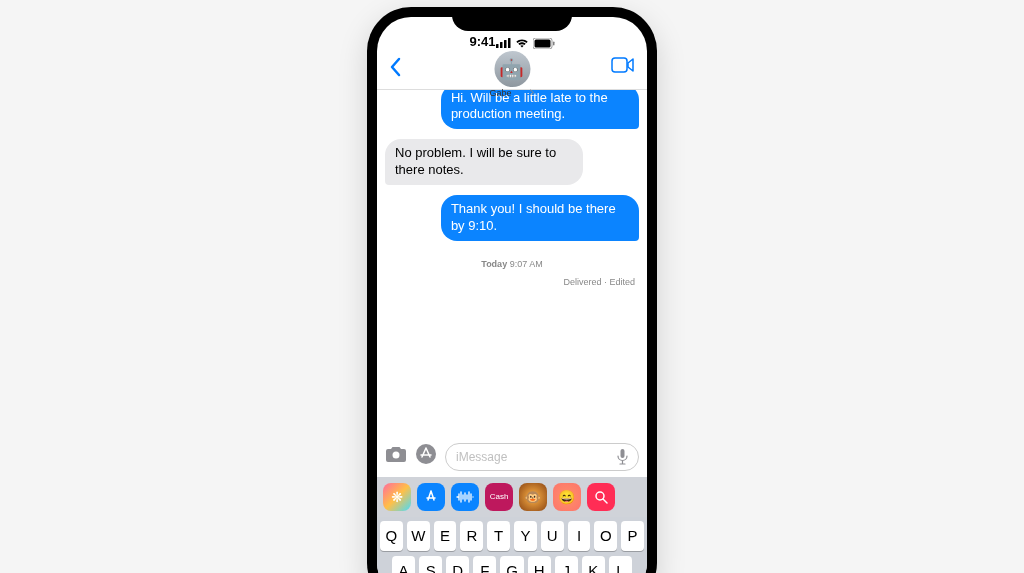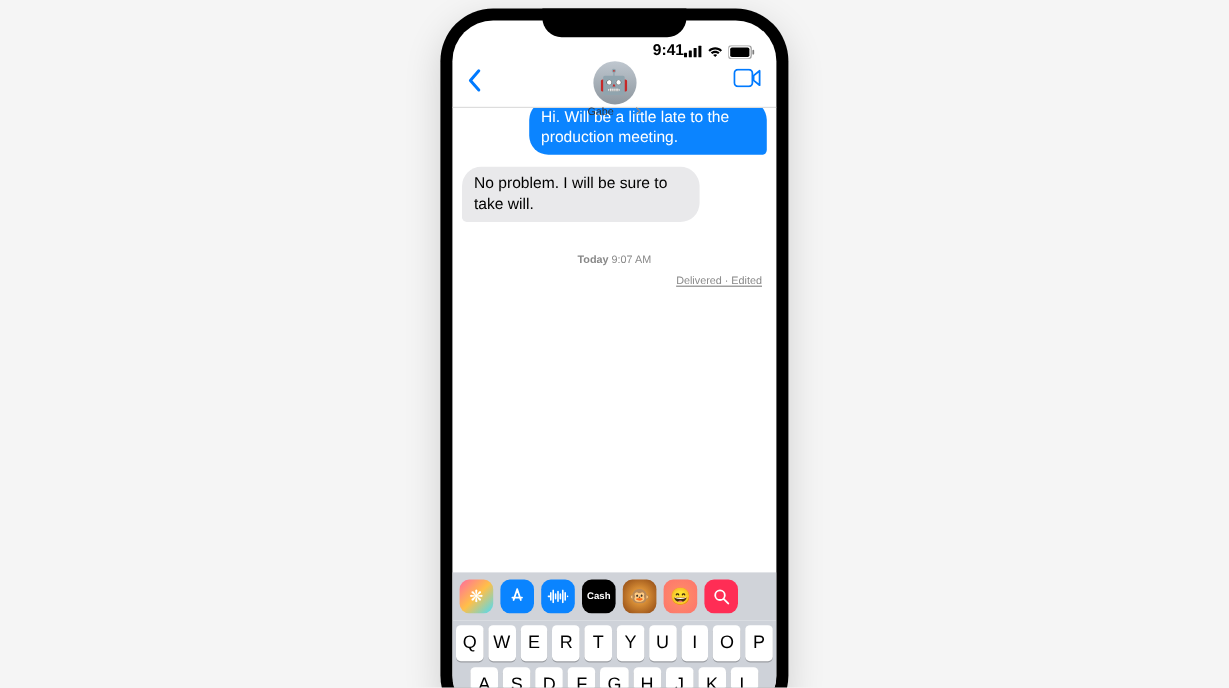--- a/index.html
+++ b/index.html
@@ -41,21 +41,21 @@
     width: 120px;
     height: 24px;
     background: #000;
     border-radius: 0 0 16px 16px;
     z-index: 100;
   }
   .status-bar {
     height: 34px;
     display: flex;
     align-items: flex-end;
-    justify-content: flex-end;
+    justify-content: center;
     padding: 0 18px 2px;
     font-size: 13px;
     font-weight: 600;
   }
   .status-right { display: flex; align-items: center; gap: 4px; }
   .header {
     display: flex;
     align-items: flex-start;
     justify-content: space-between;
     padding: 4px 12px 6px;
@@ -78,21 +78,21 @@
     padding: 4px 8px;
     display: flex;
     flex-direction: column;
     gap: 2px;
   }
   .msg { max-width: 78%; padding: 6px 10px; border-radius: 16px; font-size: 13px; line-height: 1.3; }
   .sent { align-self: flex-end; background: #0b84ff; color: #fff; border-bottom-right-radius: 4px;}
   .recv { align-self: flex-start; background: #e9e9eb; color: #000; border-bottom-left-radius: 4px;}
   .time-div { align-self: center; font-size: 9px; color: #888; margin: 8px 0 4px;}
   .time-div .bold { font-weight: 600; color:#888;margin-top:18px;}
-  .status-line { align-self: flex-end; font-size: 9px; color: #888; margin-top: 2px; padding-right:4px;text-decoration:underline;}
+  .status-line { align-self: flex-end; font-size: 9px; color: #888; margin-top: 2px; padding-right:4px;}
   .gap { height: 6px; }
   .input-row {
     display: flex; align-items: center; gap: 8px;
     padding: 6px 8px;
   }
   .in-icon { color: #8e8e93; font-size: 20px; }
   .input-pill {
     flex: 1; height: 28px; border: 1px solid #ccc; border-radius: 14px;
     display: flex; align-items: center; padding: 0 10px; font-size: 12px; color: #c0c0c0;
     justify-content: space-between;
@@ -169,43 +169,65 @@
         <svg width="24" height="16" viewBox="0 0 24 16">
             <rect x="1" y="1" width="15" height="14" rx="3" stroke="#007aff" stroke-width="1.5" fill="none"></rect>
             <path d="M17 6 L22 2 V14 L17 10 Z" stroke="#007aff" stroke-width="1.5" fill="none" stroke-linejoin="round"></path>
           </svg>
       </span>
     </div>
 
     <div class="thread">
       <div class="msg sent" style="margin-top:-10px">Hi. Will be a little late to the production meeting.</div>
       <div class="gap"></div>
-      <div class="msg recv">No problem. I will be sure to take will.</div>
+      <div class="msg recv">No problem. I will be sure to there notes.</div>
       <div class="gap"></div>
+      <div class="msg sent">Thank you! I should be there by 9:10.</div>
       <div class="gap"></div>
       <div class="time-div">
         <span class="bold">Today</span> <span>9:07 AM</span>
       </div>
       <div class="status-line">Delivered · Edited</div>
     </div>
 
+    <div class="input-row">
+      <span class="in-icon">
+        <svg width="22" height="18" viewBox="0 0 22 18">
+            <path d="M3 4 h3 l1.5 -2 h7 l1.5 2 h3 a2 2 0 0 1 2 2 v9 a2 2 0 0 1 -2 2 h-16 a2 2 0 0 1 -2 -2 v-9 a2 2 0 0 1 2 -2 z" fill="#8e8e93"></path>
+            <circle cx="11" cy="10" r="3.5" fill="#fff"></circle>
+          </svg>
+      </span>
+      <span class="in-icon">
+        <svg width="22" height="22" viewBox="0 0 22 22">
+            <circle cx="11" cy="11" r="10" fill="#8e8e93"></circle>
+            <path d="M11 5 L7 14 M11 5 L15 14 M6 12 H16" stroke="#fff" stroke-width="1.5" stroke-linecap="round"></path>
+          </svg>
+      </span>
+      <div class="input-pill">
+        <span>iMessage</span>
+        <svg width="11" height="16" viewBox="0 0 11 16">
+            <rect x="3.5" y="0" width="4" height="9" rx="2" fill="#8e8e93"></rect>
+            <path d="M1 7 a4.5 4.5 0 0 0 9 0 M5.5 11.5 V15 M3 15 H8" stroke="#8e8e93" stroke-width="1.2" fill="none" stroke-linecap="round"></path>
+          </svg>
+      </div>
+    </div>
 
     <div class="app-strip">
       <div class="app-ic" style="background:linear-gradient(135deg,#ff6b9d,#ffc048,#48dbfb)" title="Photos">❋</div>
       <div class="app-ic" style="background:#0a84ff" title="Store">
         <svg width="16" height="16" viewBox="0 0 16 16">
             <path d="M8 2 L5 11 M8 2 L11 11 M4 9 H12" stroke="#fff" stroke-width="1.5" stroke-linecap="round"></path>
           </svg>
       </div>
       <div class="app-ic" style="background:#0a84ff" title="Audio">
         <svg width="18" height="12" viewBox="0 0 18 12">
             <path d="M1 6 h1 M3 3 v6 M5 1 v10 M7 4 v4 M9 2 v8 M11 4 v4 M13 1 v10 M15 3 v6 M17 6 h0" stroke="#fff" stroke-width="1.3" stroke-linecap="round"></path>
           </svg>
       </div>
-      <div class="app-ic" style="background:#000000;font-size:8px;font-weight:700" title="Cash">Cash</div>
+      <div class="app-ic" style="background:#be185d;font-size:8px;font-weight:400" title="Cash">Cash</div>
       <div class="app-ic" style="background:radial-gradient(#ffb347,#8b4513)" title="Memoji">🐵</div>
       <div class="app-ic" style="background:radial-gradient(#ff9068,#fd746c)" title="Stickers">😄</div>
       <div class="app-ic" style="background:#ff2d55" title="Search">
         <svg width="14" height="14" viewBox="0 0 14 14">
             <circle cx="6" cy="6" r="4" stroke="#fff" stroke-width="1.5" fill="none"></circle>
             <path d="M9 9 L13 13" stroke="#fff" stroke-width="1.5" stroke-linecap="round"></path>
           </svg>
       </div>
     </div>
 

